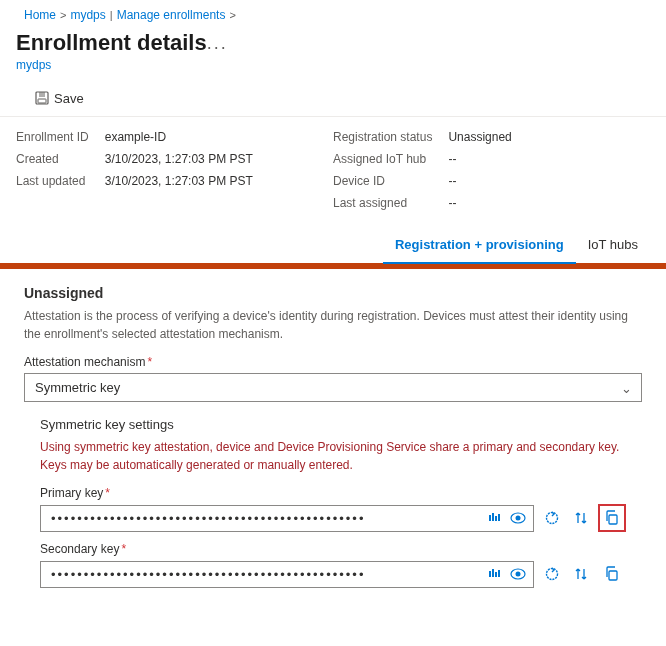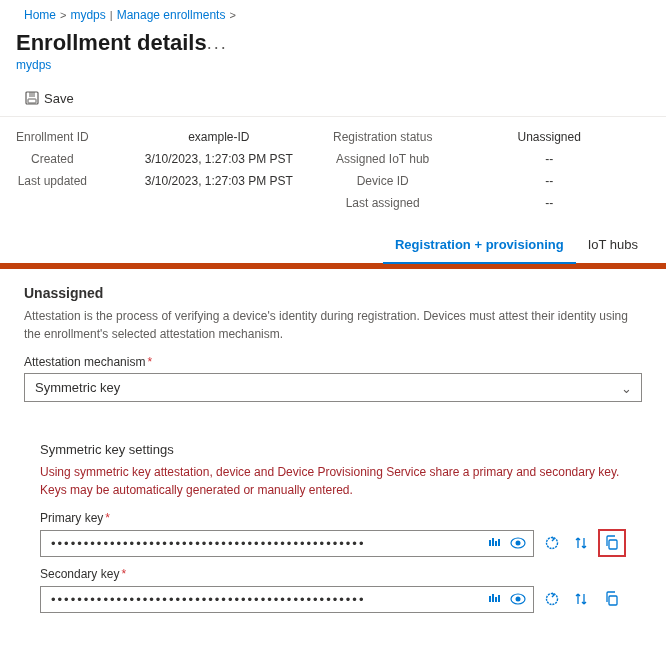--- a/index.html
+++ b/index.html
@@ -45,21 +45,21 @@
       letter-spacing: 2px;
     }
     .page-subtitle {
       padding: 2px 16px 8px;
       font-size: 12px;
       color: #0078d4;
     }
 
     
     .toolbar {
-      padding: 6px 16px;
+      padding: 6px 26px;
       border-bottom: 1px solid #edebe9;
       display: flex;
       align-items: center;
       gap: 4px;
     }
     .toolbar-btn {
       display: flex;
       align-items: center;
       gap: 4px;
       padding: 4px 8px;
@@ -74,21 +74,20 @@
       height: 16px;
       display: inline-block;
     }
 
     
     .info-section {
       padding: 10px 16px;
       display: grid;
       grid-template-columns: 1fr 1fr;
       gap: 0;
-      text-align: center;
     }
     .info-left, .info-right {
       display: grid;
       grid-template-columns: auto 1fr;
       align-content: start;
       gap: 2px 16px;
     }
     .info-label {
       font-size: 12px;
       color: #605e5c;
@@ -147,21 +146,21 @@
       font-size: 12px;
       color: #323130;
       margin-bottom: 4px;
     }
     .field-label .required {
       color: #d13438;
       margin-left: 2px;
     }
     .select-wrapper {
       position: relative;
-      margin-bottom: 28px;
+      margin-bottom: 3px;
       border-radius: 6px;
     }
     .select-wrapper::after {
       content: '⌄';
       position: absolute;
       right: 10px;
       top: 50%;
       transform: translateY(-50%);
       color: #605e5c;
       pointer-events: none;

